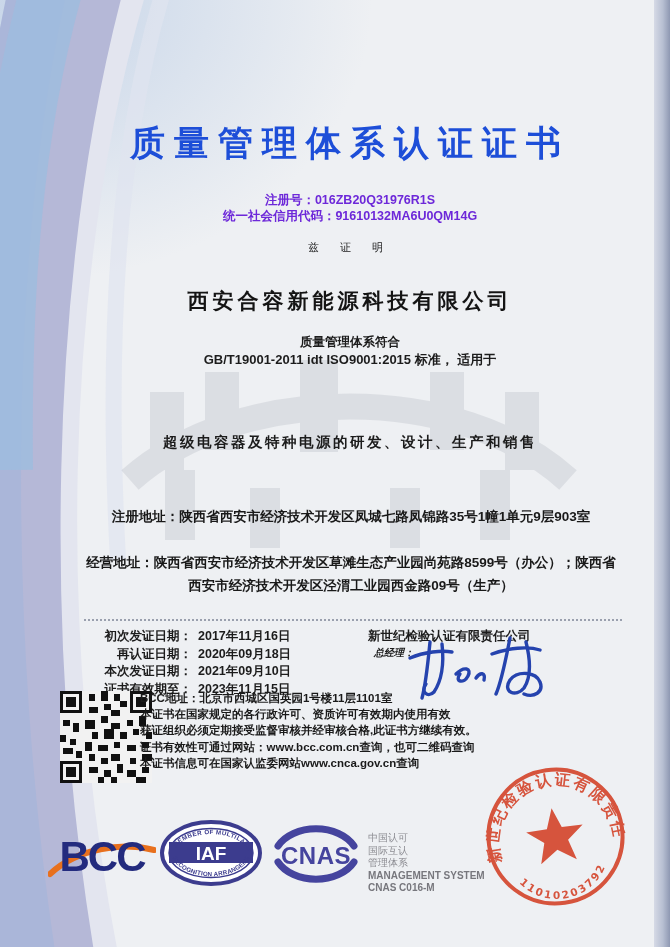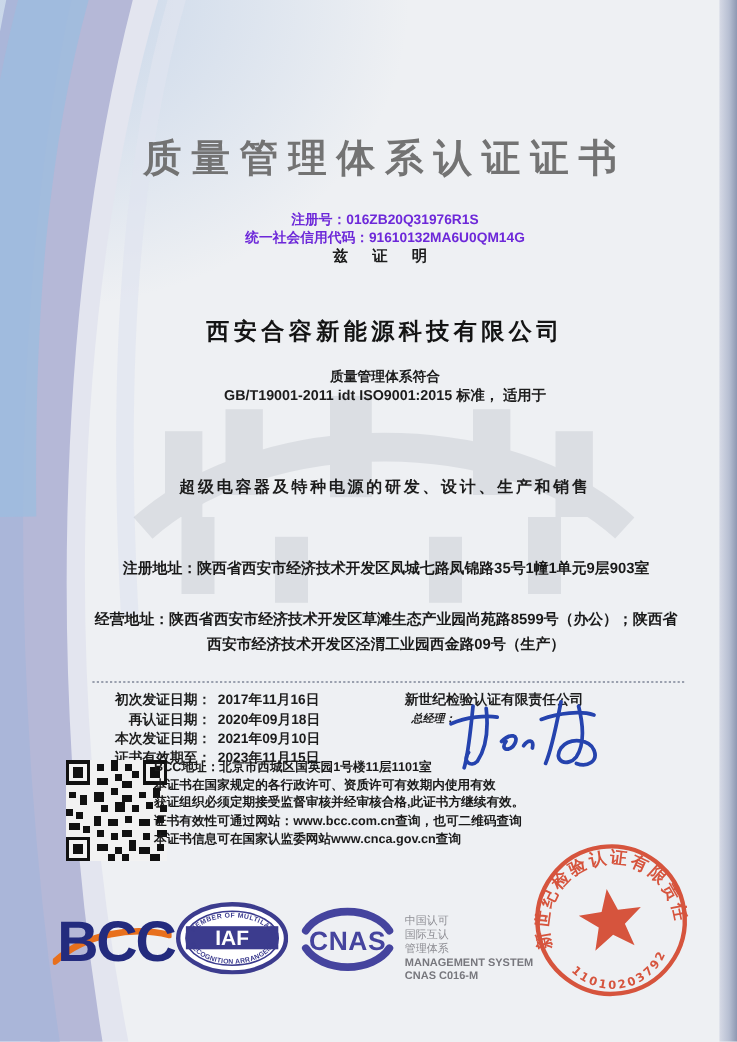--- a/index.html
+++ b/index.html
@@ -21,26 +21,26 @@
     background:linear-gradient(to right,#d6dae6 0%,#b7bfd2 55%,#8e98b2 100%);
   }
   
   #watermark{left:0;top:0;width:670px;height:947px;z-index:1;opacity:.12;}
   
   .layer{z-index:4;}
   .center{text-align:center;}
   #cert-title{
     left:70px;top:120px;width:560px;
     font-family:"DejaVu Serif","Liberation Serif",serif;
-    font-size:35px;font-weight:700;letter-spacing:9px;color:#737373;
+    font-size:35px;font-weight:700;letter-spacing:9px;color:#1d4ed8;
   }
   .reg-line{left:70px;width:560px;font-size:12.5px;font-weight:700;color:#6d28d9;}
   #reg-line1{top:192px;}
   #reg-line2{top:208px;}
-  #certify-heading{left:70px;top:224px;width:560px;font-size:14px;font-weight:700;letter-spacing:9px;}
+  #certify-heading{left:70px;top:240px;width:560px;font-size:11px;font-weight:400;letter-spacing:9px;}
   #company-name{left:70px;top:276px;width:560px;font-size:21px;font-weight:600;letter-spacing:4px;color:#141414;margin-top:11px;}
   #compliance1{left:70px;top:334px;width:560px;font-size:12.5px;font-weight:700;}
   #compliance2{left:70px;top:351px;width:560px;font-size:13px;font-weight:700;}
   #scope{left:70px;top:433px;width:560px;font-size:14.5px;font-weight:700;letter-spacing:2.5px;}
   .addr{left:82px;width:538px;font-size:13.5px;font-weight:700;line-height:23px;color:#191919;}
   #addr-registered{top:505px;}
   #addr-business{top:551px;}
   #dotted-sep{
     left:84px;top:619px;width:538px;height:0;z-index:4;
     border-top:2px dotted #9aa0ae;
@@ -54,21 +54,21 @@
   #issuer-company{left:368px;top:628px;width:280px;font-size:12.5px;font-weight:700;}
   #signer-label{left:374px;top:646px;width:120px;font-size:10px;font-weight:700;font-style:italic;}
   #signature{left:398px;top:628px;width:180px;height:78px;z-index:5;}
   
   #qr-code{left:60px;top:691px;width:92px;height:92px;z-index:4;}
   #footer-notes{left:140px;top:690px;width:390px;z-index:4;font-size:11.5px;font-weight:700;line-height:16.2px;color:#1a1a1a;}
   
   #bcc-logo{left:52px;top:828px;width:100px;height:62px;}
   #bcc-word{
     position:absolute;left:0;top:6px;width:100px;text-align:center;
-    font-size:52px;font-weight:900;color:#232b7e;letter-spacing:-2px;
+    font-size:42px;font-weight:900;color:#232b7e;letter-spacing:-2px;
     font-family:"Liberation Sans",sans-serif;line-height:46px;
   }
   #bcc-swoosh{position:absolute;left:-4px;top:2px;width:108px;height:58px;}
   #iaf-logo{left:160px;top:820px;width:102px;height:66px;}
   #cnas-logo{left:270px;top:824px;width:92px;height:60px;}
   #cnas-textblock{left:368px;top:832px;width:130px;font-size:10px;line-height:12.5px;color:#8d8d93;}
   #cnas-textblock .en{font-weight:700;color:#77777d;}
   
   #red-seal{left:483px;top:764px;width:145px;height:145px;z-index:6;transform:rotate(-8deg);opacity:.92;}
 </style>

